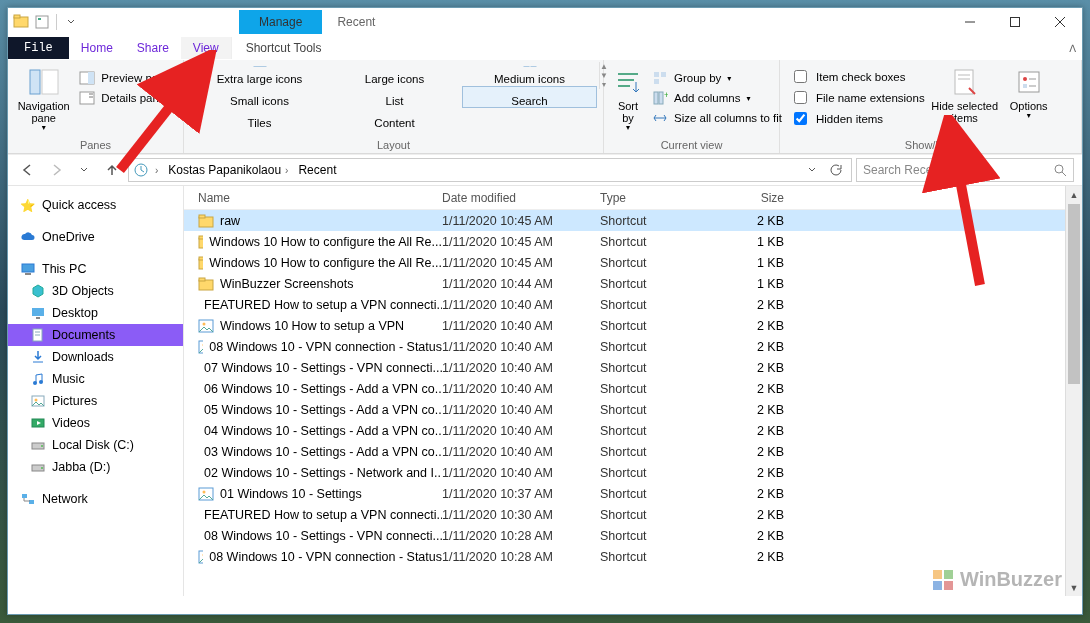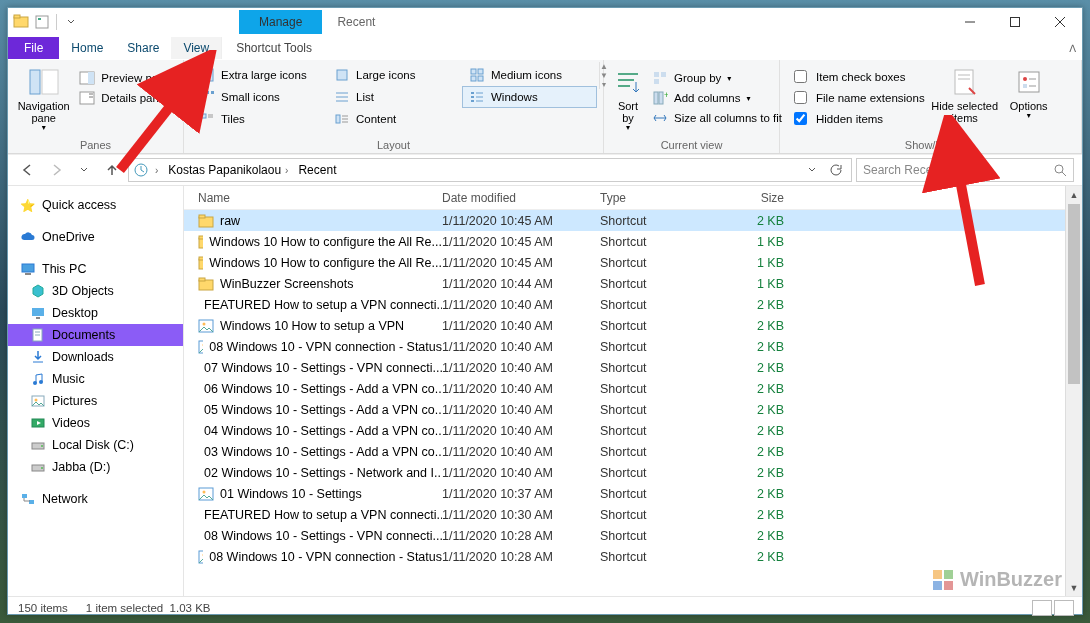--- a/index.html
+++ b/index.html
@@ -7,35 +7,35 @@
   .window { position:absolute; left:7px; top:7px; width:1076px; height:608px; background:#fff; border:1px solid #6a9ab0; box-shadow:0 0 6px rgba(0,0,0,.3);}
   .titlebar { height:28px; background:#fff; display:flex; align-items:center; font-size:12px; color:#333; position:relative;}
   .qat { display:flex; align-items:center; padding:0 4px; gap:3px;}
   .qat-icon { width:18px; height:18px; display:flex; align-items:center; justify-content:center; border:1px solid transparent;}
   .qat-sep { width:1px; height:16px; background:#ccc; margin:0 2px;}
   .contextual-tab { background:#0ea5e9; color:#333; padding:5px 20px; font-size:12px; }
   .context-label { font-size:12px; padding:5px 15px; color:#666;}
   .win-controls { position:absolute; right:0; top:0; display:flex;}
   .win-btn { width:45px; height:28px; display:flex; align-items:center; justify-content:center;}
   .ribbon-tabs { height:24px; display:flex; align-items:center; background:#fff; border-bottom:0;}
-  .rtab { padding:4px 12px; font-size:12px; color:#0c4a6e; cursor:default; position:relative;}
-  .rtab.file { background:#6d28d9; color:#fff; padding:4px 16px;}
+  .rtab { padding:4px 12px; font-size:12px; color:#6d28d9; cursor:default; position:relative;}
+  .rtab.file { background:#0f172a; color:#fff; padding:4px 16px;font-family:Liberation Mono, monospace;}
   .rtab.active { background:#f3f3f3;}
   .shortcut-tab { padding:4px 14px; font-size:12px; color:#444; border-left:1px solid #eee;}
   .ribbon-collapse { position:absolute; right:6px; font-size:10px; color:#666;}
   .ribbon { height:94px; background:#f5f6f7; border-bottom:1px solid #dadada; display:flex;}
   .group { border-right:1px solid #e0e0e0; display:flex; flex-direction:column; padding:2px 6px 0;}
   .group-body { flex:1; display:flex; align-items:flex-start;}
   .group-label { text-align:center; font-size:11px; color:#666; padding:2px 0;}
   .big-btn { display:flex; flex-direction:column; align-items:center; width:60px; padding:4px 2px; font-size:11px; text-align:center; line-height:1.1;}
   .big-btn .ico { width:32px; height:32px; margin-bottom:2px;}
   .small-row { display:flex; align-items:center; font-size:11.5px; padding:2px 6px; gap:6px; white-space:nowrap;}
   .pane-stack { display:flex; flex-direction:column; padding-top:6px;}
   .layout-grid { display:grid; grid-template-columns:repeat(3,135px); grid-auto-rows:22px; gap:0; padding:2px;}
-  .layout-item { display:flex; align-items:center; gap:6px; font-size:11.5px; padding:0 6px; border:1px solid transparent;}
+  .layout-item { display:flex; align-items:center; gap:6px; font-size:11.5px; padding:0 6px; border:1px solid transparent;flex-direction:column;}
   .layout-item.sel { border-color:#a0c0dd; background:#e5f1fb;}
   .layout-item .li-ico { width:16px; height:16px;}
   .chk { display:flex; align-items:center; gap:6px; font-size:11.5px; padding:1px 4px;}
   .chk input { width:13px; height:13px;}
   .addrbar { height:32px; border-top:1px solid #eee; border-bottom:1px solid #e5e5e5; display:flex; align-items:center; padding:3px 8px; gap:4px;}
   .navbtn { width:24px; height:24px; display:flex; align-items:center; justify-content:center; color:#555;}
   .navbtn.disabled { color:#bbb;}
   .addrbox { flex:1; height:24px; border:1px solid #ccc; display:flex; align-items:center; padding:0 4px; font-size:12px; gap:2px;}
   .crumb { padding:0 4px; display:flex; align-items:center; gap:4px;}
   .crumb .sep { font-size:10px; color:#666;}
@@ -52,21 +52,21 @@
   .cols { display:flex; font-size:12px; color:#555; border-bottom:1px solid #eee; height:24px; align-items:center;}
   .col-name{width:258px; padding-left:14px;}
   .col-date{width:158px;}
   .col-type{width:128px;}
   .col-size{width:74px; text-align:right; padding-right:18px;}
   .row { display:flex; font-size:12.5px; height:21px; align-items:center;}
   .row.sel { background:#cde8ff;}
   .row .c-name{width:258px; padding-left:14px; display:flex; align-items:center; gap:6px; white-space:nowrap; overflow:hidden;}
   .row .c-date{width:158px; color:#333;}
   .row .c-type{width:128px; color:#333;}
-  .row .c-size{width:74px; text-align:right; padding-right:18px; color:#15803d;}
+  .row .c-size{width:74px; text-align:right; padding-right:18px; color:#000000;}
   .fico { width:16px; height:16px;}
   .vscroll { position:absolute; right:0; top:0; bottom:0; width:17px; background:#f0f0f0; border-left:1px solid #ddd;}
   .vscroll .thumb { position:absolute; left:2px; right:2px; top:18px; height:180px; background:#c2c2c2;}
   .vscroll .arr { position:absolute; left:0; right:0; height:17px; display:flex; align-items:center; justify-content:center; font-size:9px; color:#555;}
   .status { height:23px; border-top:1px solid #e5e5e5; display:flex; align-items:center; font-size:11.5px; color:#444; padding:0 10px; gap:18px; position:relative;}
   .viewsw { position:absolute; right:8px; display:flex; gap:2px;}
   .viewsw div{ width:20px; height:16px; border:1px solid #bbb; background:#fff;}
   .arrow-red { position:absolute; pointer-events:none;}
   .watermark { position:absolute; right:28px; bottom:32px; font-size:20px; font-weight:600; color:rgba(120,120,120,.55); display:flex; align-items:flex-end; gap:6px;}
   .watermark .wbico { width:22px; height:22px; }
@@ -206,21 +206,21 @@
             </div>
           <div class="layout-item sel">
               <svg class="li-ico" width="16" height="16">
                 <rect x="2" y="3" width="3" height="2" fill="#6aa0d0"></rect>
                 <line x1="7" y1="4" x2="14" y2="4" stroke="#6aa0d0"></line>
                 <rect x="2" y="7" width="3" height="2" fill="#6aa0d0"></rect>
                 <line x1="7" y1="8" x2="14" y2="8" stroke="#6aa0d0"></line>
                 <rect x="2" y="11" width="3" height="2" fill="#6aa0d0"></rect>
                 <line x1="7" y1="12" x2="14" y2="12" stroke="#6aa0d0"></line>
               </svg>
-              <span>Windows</span>
+              <span>Search</span>
             </div>
           <div class="layout-item">
               <svg class="li-ico" width="16" height="16">
                 <rect x="2" y="3" width="5" height="4" fill="#cfe3f5" stroke="#6aa0d0"></rect>
                 <line x1="9" y1="4" x2="14" y2="4" stroke="#999"></line>
                 <line x1="9" y1="6" x2="14" y2="6" stroke="#999"></line>
               </svg>
               <span>Tiles</span>
             </div>
           <div class="layout-item">
@@ -737,28 +737,20 @@
           </div>
         </div>
       <div class="vscroll">
         <div class="arr" style="top:0">▲</div>
         <div class="thumb"></div>
         <div class="arr" style="bottom:0">▼</div>
       </div>
     </div>
   </div>
 
-  <div class="status">
-    <span>150 items</span>
-    <span><span>1 item selected</span>&nbsp;&nbsp;<span>1.03 KB</span></span>
-    <div class="viewsw">
-      <div></div>
-      <div></div>
-    </div>
-  </div>
 
 </div>
 
 <svg class="arrow-red" style="left:100px; top:50px;" width="130" height="130">
   <defs>
       <marker id="ah1" markerWidth="8" markerHeight="8" refX="6" refY="4" orient="auto">
         <path d="M0 0L8 4L0 8z" fill="#e62222"></path>
       </marker>
     </defs>
   <line x1="20" y1="120" x2="105" y2="12" stroke="#e62222" stroke-width="10" marker-end="url(#ah1)"></line>

